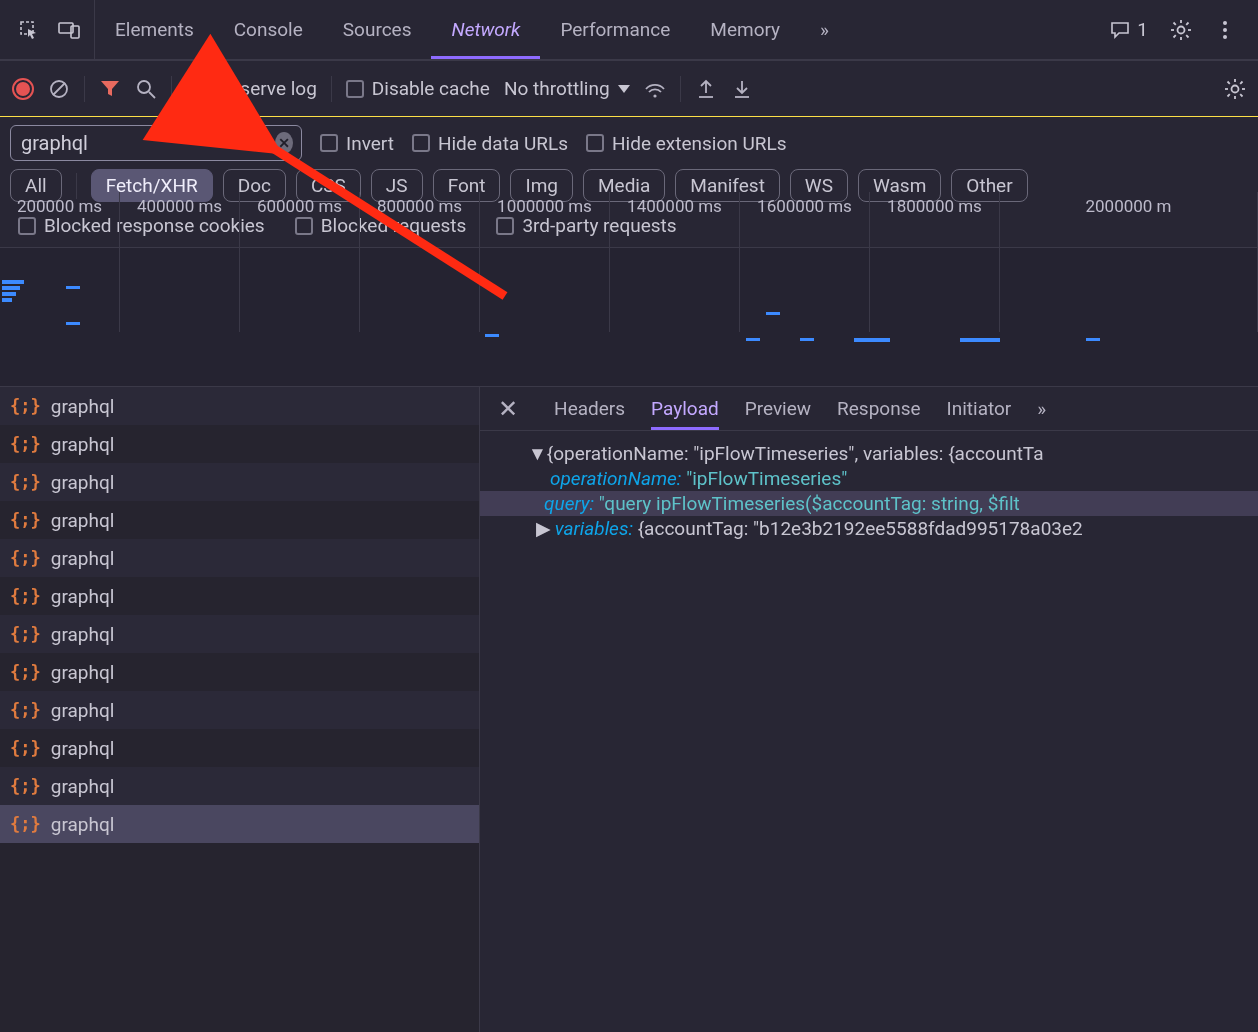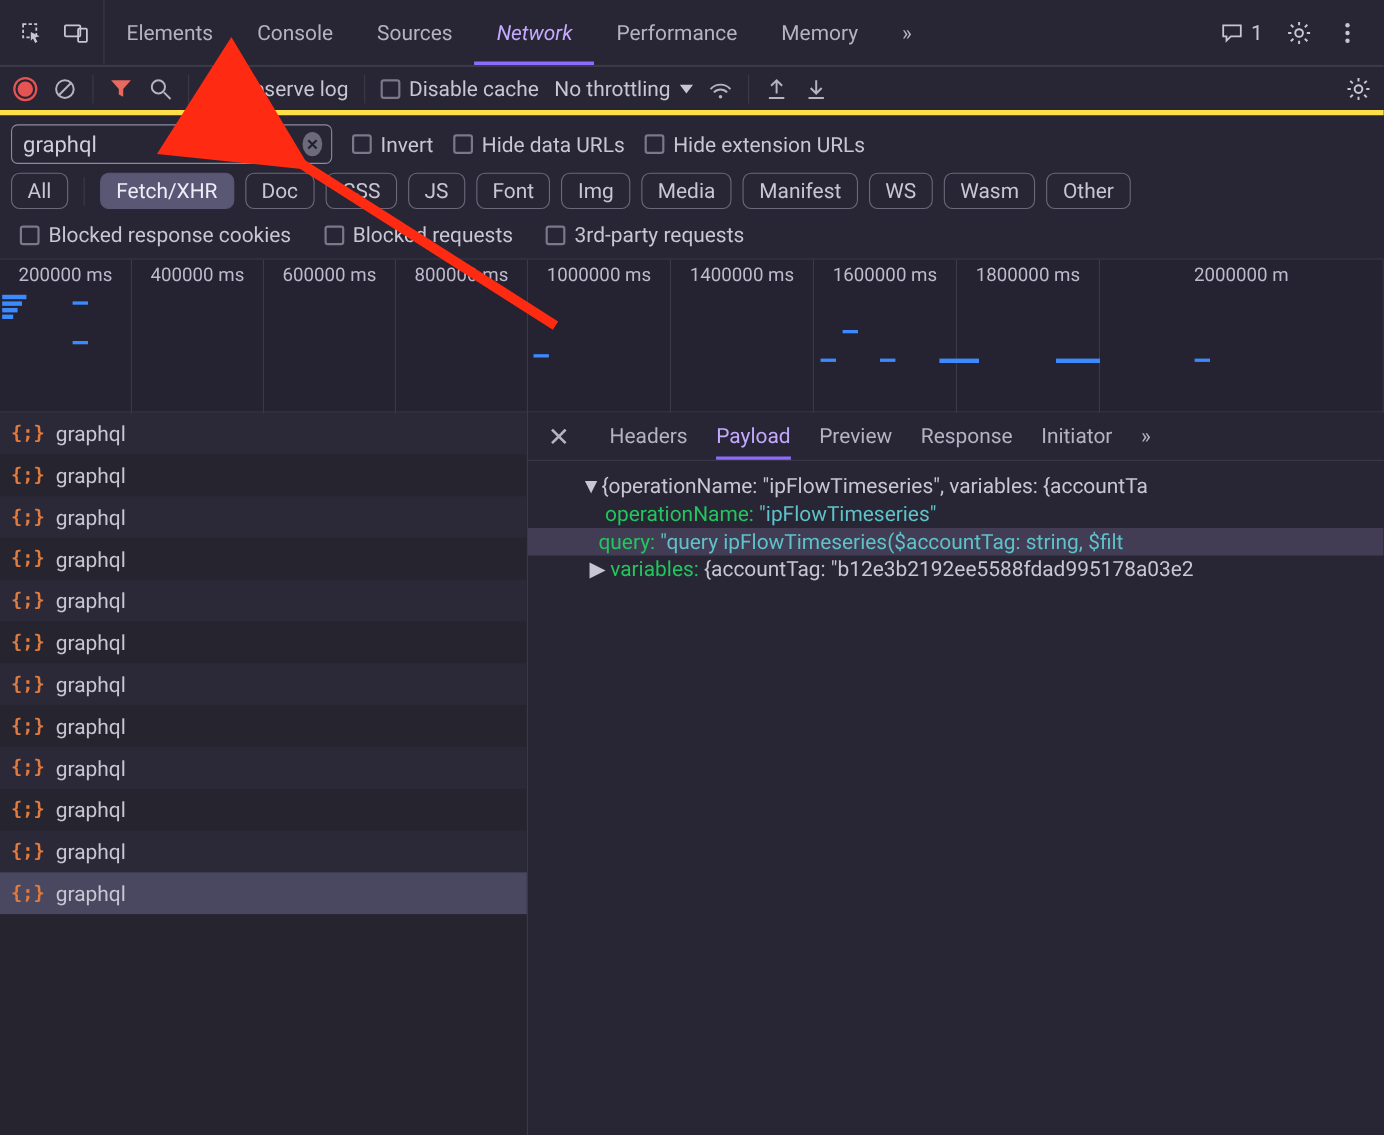--- a/index.html
+++ b/index.html
@@ -7,21 +7,21 @@
 
 
 .top-tabs { display:flex; align-items:center; height:61px; background:#282634; border-bottom:2px solid #3b3948; padding:0 4px; }
 .top-tabs .left-icons { display:flex; gap:18px; padding:0 14px; border-right:1px solid #3b3948; height:100%; align-items:center;}
 .tab  { padding:0 20px; height:100%; display:flex; align-items:center; color:#b5b2c2; cursor:pointer; white-space:nowrap; }
 .tab.active { color:#c4a9ff; box-shadow:inset 0 -3px 0 #8e6bff;font-style:italic; }
 .top-tabs .right { margin-left:auto; display:flex; align-items:center; gap:22px; padding-right:18px; }
 .badge { display:flex; align-items:center; gap:6px; }
 
 
-.toolbar { display:flex; align-items:center; height:44px; background:#282634; border-bottom:5px solid #fde047; padding:0 12px; gap:14px; }
+.toolbar { display:flex; align-items:center; height:56px; background:#282634; border-bottom:1px solid #fde047; padding:0 12px; gap:14px; }
 .tb-group { display:flex; align-items:center; gap:14px; }
 .tb-sep   { width:1px; height:26px; background:#3b3948; }
 .rec-dot  { width:14px; height:14px; border-radius:50%; background:#e55353; display:inline-block; }
 .rec-ring { border:2px solid #e55353; border-radius:50%; width:22px; height:22px; display:flex; align-items:center; justify-content:center;}
 .chk { width:18px; height:18px; border:2px solid #7a7889; border-radius:3px; display:inline-block; margin-right:8px; vertical-align:middle;}
 .chklabel { display:flex; align-items:center; cursor:pointer; }
 .throttle { display:flex; align-items:center; gap:8px; }
 .caret { width:0;height:0;border-left:6px solid transparent;border-right:6px solid transparent;border-top:8px solid #c8c6d2;}
 
 
@@ -34,21 +34,21 @@
 .chips-row { display:flex; align-items:center; gap:10px; padding:0 10px 8px 10px; flex-wrap:wrap;}
 .chip { border:1.5px solid #6a6879; border-radius:8px; padding:4px 14px; color:#c8c6d2; cursor:pointer; }
 .chip.active { background:#5a5774; border-color:#5a5774; color:#efedfa; }
 .chipsep {width:1px; height:26px; background:#3b3948; margin:0 4px;}
 
 
 .checks-row { display:flex; align-items:flex-end; gap:30px; padding:4px 18px 10px 18px; }
 
 
 .waterfall { position:relative; height:140px; border-top:1px solid #3b3948; border-bottom:1px solid #3b3948; background:#252331; }
-.wf-header { display:flex; height:28px; font-size:17px; color:#bdbbcb; }
+.wf-header { display:flex; height:28px; align-items:center; font-size:17px; color:#bdbbcb; }
 .wf-col { text-align:center; border-right:1px solid #3b3948; height:140px; padding-top:4px;}
 .wf-body { position:absolute; top:28px; left:0; right:0; bottom:0;}
 .wf-bar { position:absolute; height:4px; background:#3c8aff; }
 .wf-thin { position:absolute; width:14px; height:3px; background:#3c8aff; }
 
 
 .split { display:flex; height:calc(1032px - 46px - 44px - 52px - 42px - 42px - 140px); }
 .left-pane { width:480px; background:#26242f; border-right:1px solid #3b3948; overflow:hidden;}
 .left-pane .hdr { height:44px; display:flex; align-items:center; padding:0 10px; font-weight:500; border-bottom:1px solid #3b3948; }
 .reqrow { display:flex; align-items:center; height:38px; padding:0 10px; gap:10px; cursor:pointer; }
@@ -59,21 +59,21 @@
 .right-pane { flex:1; background:#282634; overflow:hidden; position:relative;}
 .detail-tabs { display:flex; align-items:center; height:44px; border-bottom:1px solid #3b3948; padding:0 8px; gap:26px; }
 .dtab { color:#b5b2c2; cursor:pointer; height:100%; display:flex; align-items:center;}
 .dtab.active { color:#c4a9ff; box-shadow:inset 0 -3px 0 #8e6bff; }
 .closex { font-size:24px; color:#b5b2c2; padding:0 10px; cursor:pointer;}
 .payload-body { font-family:Menlo,Consolas,monospace; font-size:19px; padding:10px 6px; white-space:nowrap; overflow:hidden;}
 .pl-row { padding:1px 0 1px 22px;}
 .pl-row .tri { display:inline-block; width:14px; color:#c8c6d2;}
 .hdrline { font-weight:700; color:#e8e6f2; }
 .viewsrc { font-weight:400; margin-left:60px; color:#c8c6d2;}
-.key { color:#22c55e;}
+.key { color:#0ea5e9;font-style:italic;}
 .str { color:#5ec2c9;}
 .sel-line { background:#423d55; display:block; margin:0 -6px; padding:1px 6px 1px 64px;}
 
 
 .arrow-svg { position:absolute; top:0; left:0; pointer-events:none; }
 
 .icon { width:22px; height:22px; display:inline-flex; align-items:center; justify-content:center; color:#b5b2c2;}
 svg { display:block; }
 </style>
 </head>

